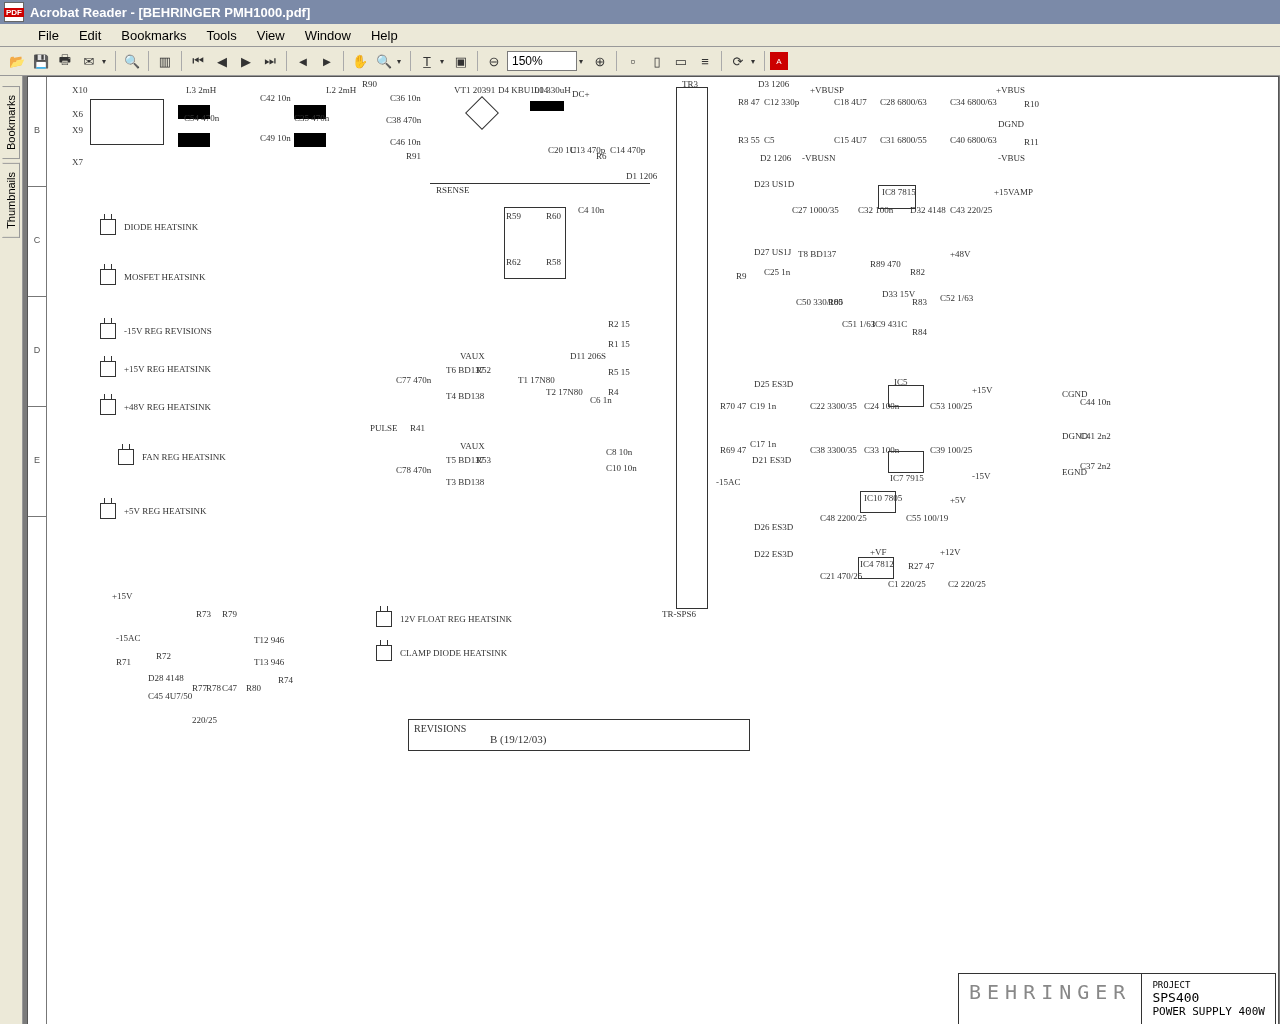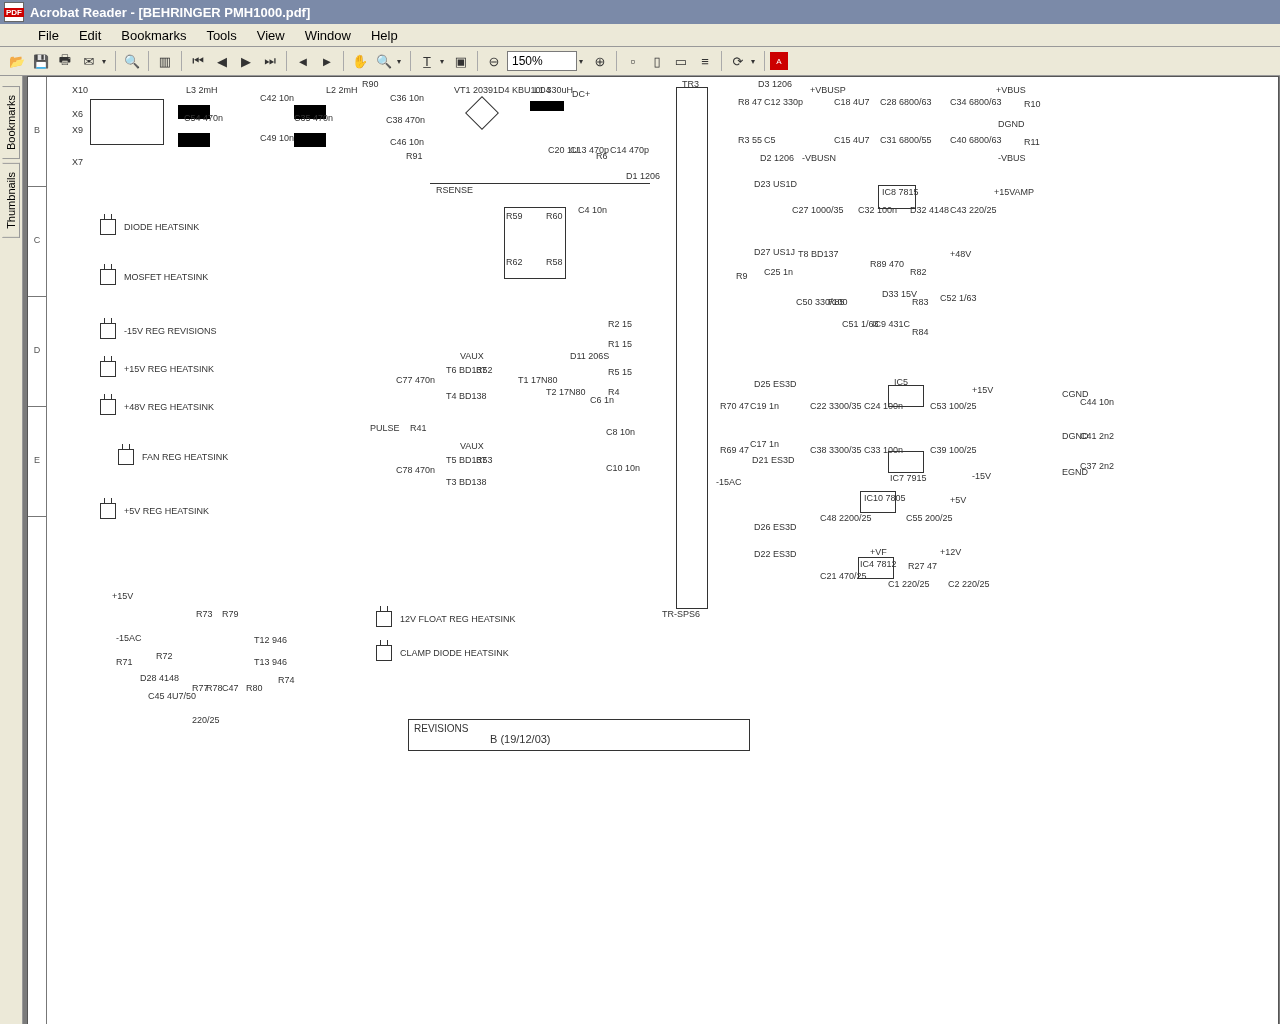--- a/index.html
+++ b/index.html
@@ -37,21 +37,21 @@
   .side-tab{writing-mode:vertical-rl;transform:rotate(180deg);font-size:11px;
             padding:8px 2px;border:1px solid #999;background:#ece9d8;margin-bottom:4px;
             border-right:1px solid #ece9d8;cursor:default;}
   
   .doc-shell{flex:1;background:#7b7b7b;padding:0;overflow:hidden;position:relative;}
   .page{position:absolute;left:4px;top:0;width:1250px;height:950px;background:#fff;
         border:1px solid #555;}
   .rule{position:absolute;left:0;top:0;width:18px;height:100%;border-right:1px solid #777;}
   .rule-tick{width:100%;border-bottom:1px solid #777;font-size:9px;color:#555;
              text-align:center;height:110px;box-sizing:border-box;padding-top:48px;}
-  .schem{position:absolute;left:22px;top:2px;right:2px;bottom:2px;font-family:Liberation Sans, sans-serif;
+  .schem{position:absolute;left:22px;top:2px;right:2px;bottom:2px;font-family:Liberation Serif, serif;
          font-size:9px;color:#333;}
   .lbl{position:absolute;white-space:nowrap;}
   .thin{position:absolute;background:#333;}
   .box{position:absolute;border:1px solid #333;}
   .blk{position:absolute;background:#000;}
   
   .tblock{position:absolute;right:2px;bottom:2px;border:1px solid #333;
           display:flex;font-family:monospace;font-size:11px;}
   .tblock>div{padding:6px 10px;border-left:1px solid #333;}
   .tblock>div:first-child{border-left:none;}
@@ -260,21 +260,21 @@
 206S</div>
         <div class="lbl" style="left:558px;top:240px">R2
 15</div>
         <div class="lbl" style="left:558px;top:260px">R1
 15</div>
         <div class="lbl" style="left:558px;top:288px">R5
 15</div>
         <div class="lbl" style="left:558px;top:308px">R4</div>
         <div class="lbl" style="left:540px;top:316px">C6
 1n</div>
-        <div class="lbl" style="left:556px;top:348px">C8
+        <div class="lbl" style="left:556px;top:368px">C8
 10n</div>
         <div class="lbl" style="left:556px;top:384px">C10
 10n</div>
 
         <div class="lbl" style="left:632px;top:0px">TR3</div>
         <div class="box" style="left:626px;top:8px;width:30px;height:520px"></div>
         <div class="lbl" style="left:708px;top:0px">D3
 1206</div>
         <div class="lbl" style="left:760px;top:6px">+VBUSP</div>
         <div class="lbl" style="left:946px;top:6px">+VBUS</div>
@@ -389,21 +389,21 @@
 2n2</div>
 
         <div class="lbl" style="left:704px;top:443px">D26
 ES3D</div>
         <div class="box" style="left:810px;top:412px;width:34px;height:20px"></div>
         <div class="lbl" style="left:814px;top:414px">IC10
 7805</div>
         <div class="lbl" style="left:770px;top:434px">C48
 2200/25</div>
         <div class="lbl" style="left:856px;top:434px">C55
-200/25</div>
+100/19</div>
         <div class="lbl" style="left:900px;top:416px">+5V</div>
 
         <div class="lbl" style="left:704px;top:470px">D22
 ES3D</div>
         <div class="lbl" style="left:770px;top:492px">C21
 470/25</div>
         <div class="box" style="left:808px;top:478px;width:34px;height:20px"></div>
         <div class="lbl" style="left:810px;top:480px">IC4
 7812</div>
         <div class="lbl" style="left:820px;top:468px">+VF</div>
@@ -415,21 +415,21 @@
 220/25</div>
         <div class="lbl" style="left:890px;top:468px">+12V</div>
         <div class="lbl" style="left:612px;top:530px">TR-SPS6</div>
 
         <div class="lbl" style="left:62px;top:512px">+15V</div>
         <div class="lbl" style="left:66px;top:554px">-15AC</div>
         <div class="lbl" style="left:146px;top:530px">R73</div>
         <div class="lbl" style="left:172px;top:530px">R79</div>
         <div class="lbl" style="left:66px;top:578px">R71</div>
         <div class="lbl" style="left:106px;top:572px">R72</div>
-        <div class="lbl" style="left:90px;top:594px">D28
+        <div class="lbl" style="left:98px;top:594px">D28
 4148</div>
         <div class="lbl" style="left:204px;top:556px">T12
 946</div>
         <div class="lbl" style="left:204px;top:578px">T13
 946</div>
         <div class="lbl" style="left:98px;top:612px">C45
 4U7/50</div>
         <div class="lbl" style="left:142px;top:604px">R77</div>
         <div class="lbl" style="left:156px;top:604px">R78</div>
         <div class="lbl" style="left:172px;top:604px">C47</div>
@@ -445,16 +445,24 @@
           <div class="ic"></div>
             <span>CLAMP DIODE HEATSINK</span>
           </div>
 
         <div class="box" style="left:358px;top:640px;width:340px;height:30px"></div>
         <div class="lbl" style="left:364px;top:644px;font-size:10px">REVISIONS</div>
         <div class="lbl" style="left:440px;top:654px;font-size:11px">B (19/12/03)</div>
 
       </div>
 
+      <div class="tblock">
+        <div class="brand">BEHRINGER</div>
+        <div>
+          <div style="font-size:9px">PROJECT</div>
+          <div style="font-size:13px">SPS400</div>
+          <div style="font-size:11px">POWER SUPPLY 400W</div>
+        </div>
+      </div>
 
     </div>
   </div>
 </div>
 
 </body></html>

